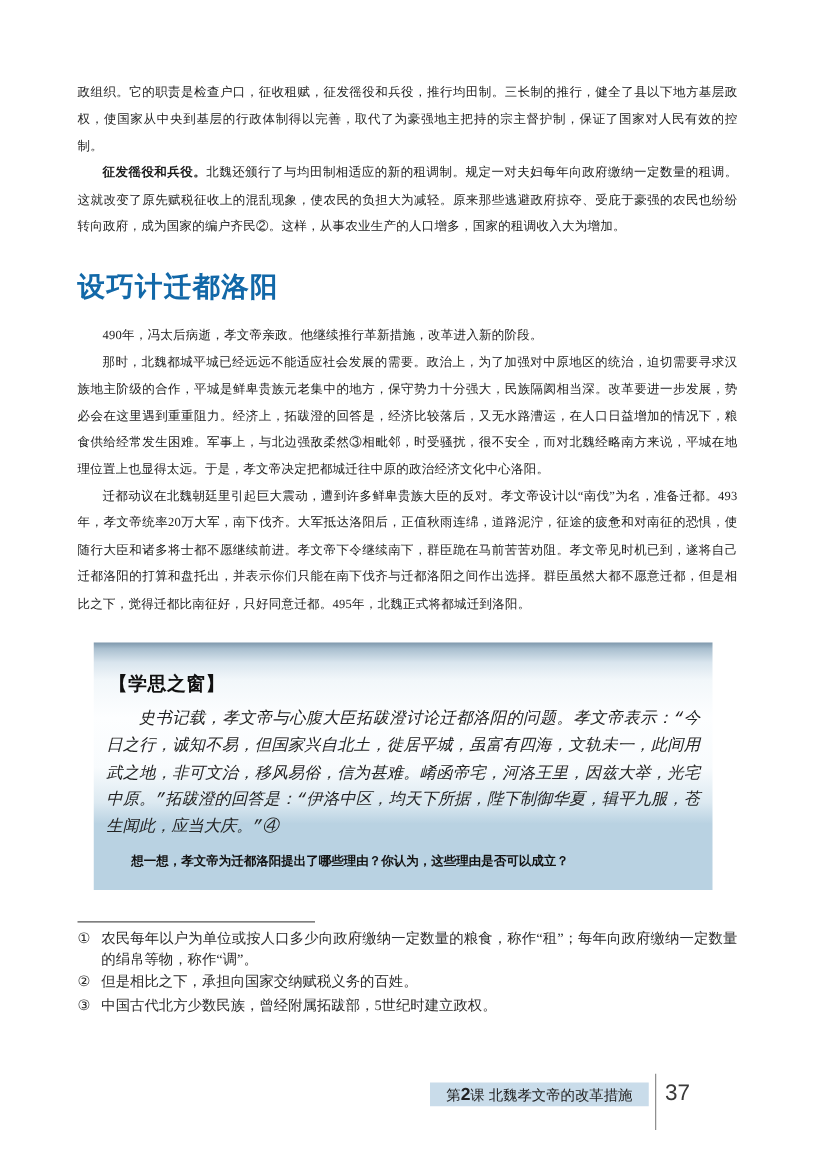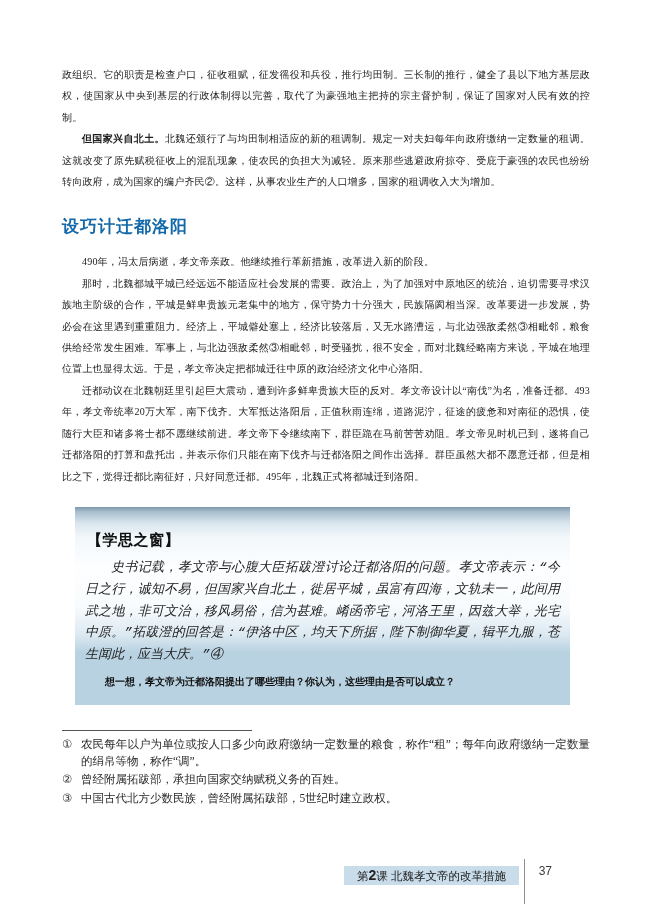--- a/index.html
+++ b/index.html
@@ -23,21 +23,21 @@
     line-height:21.4px;
     text-align:justify;
     letter-spacing:0.2px;
     color:#1c1c1c;
   }
   p.indent{text-indent:2em;}
   .lead{font-weight:bold;}
   h2.section-heading{
     margin:23px 0 13px 0;
     font-family:"Liberation Sans","DejaVu Sans",sans-serif;
-    font-size:17px;
+    font-size:22px;
     font-weight:bold;
     color:#1268a8;
     letter-spacing:1px;
   }
   .study-box{
     box-sizing:border-box;
     margin:20px 0 0 13px;
     width:495px;
     padding:24px 10px 14px 10px;
     background:linear-gradient(180deg,
@@ -103,58 +103,58 @@
   .footer-divider{
     position:absolute;
     top:859px;right:77px;
     width:1px;height:45px;
     background:#8f8f8f;
   }
   .footer-page-number{
     position:absolute;
     top:864px;right:50px;
     font-family:"Liberation Sans","DejaVu Sans",sans-serif;
-    font-size:12px;
+    font-size:18px;
     color:#3a3a3a;
   }
 </style>
 </head>
 <body>
 
 <div class="page">
   <div class="content">
 
     <p class="body-text">政组织。它的职责是检查户口，征收租赋，征发徭役和兵役，推行均田制。三长制的推行，健全了县以下地方基层政权，使国家从中央到基层的行政体制得以完善，取代了为豪强地主把持的宗主督护制，保证了国家对人民有效的控制。</p>
 
-    <p class="body-text indent"><span class="lead">但国家兴自北土。</span><span>北魏还颁行了与均田制相适应的新的租调制。规定一对夫妇每年向政府缴纳一定数量的租调。这就改变了原先赋税征收上的混乱现象，使农民的负担大为减轻。原来那些逃避政府掠夺、受庇于豪强的农民也纷纷转向政府，成为国家的编户齐民②。这样，从事农业生产的人口增多，国家的租调收入大为增加。</span></p>
+    <p class="body-text indent"><span class="lead">征发徭役和兵役。</span><span>北魏还颁行了与均田制相适应的新的租调制。规定一对夫妇每年向政府缴纳一定数量的租调。这就改变了原先赋税征收上的混乱现象，使农民的负担大为减轻。原来那些逃避政府掠夺、受庇于豪强的农民也纷纷转向政府，成为国家的编户齐民②。这样，从事农业生产的人口增多，国家的租调收入大为增加。</span></p>
 
     <h2 class="section-heading">设巧计迁都洛阳</h2>
 
     <p class="body-text indent">490年，冯太后病逝，孝文帝亲政。他继续推行革新措施，改革进入新的阶段。</p>
 
-    <p class="body-text indent">那时，北魏都城平城已经远远不能适应社会发展的需要。政治上，为了加强对中原地区的统治，迫切需要寻求汉族地主阶级的合作，平城是鲜卑贵族元老集中的地方，保守势力十分强大，民族隔阂相当深。改革要进一步发展，势必会在这里遇到重重阻力。经济上，平城僻处塞上，经济比较落后，又无水路漕运，与北边强敌柔然③相毗邻，粮食供给经常发生困难。军事上，与北边强敌柔然③相毗邻，时受骚扰，很不安全，而对北魏经略南方来说，平城在地理位置上也显得太远。于是，孝文帝决定把都城迁往中原的政治经济文化中心洛阳。</p>
+    <p class="body-text indent">那时，北魏都城平城已经远远不能适应社会发展的需要。政治上，为了加强对中原地区的统治，迫切需要寻求汉族地主阶级的合作，平城是鲜卑贵族元老集中的地方，保守势力十分强大，民族隔阂相当深。改革要进一步发展，势必会在这里遇到重重阻力。经济上，拓跋澄的回答是，经济比较落后，又无水路漕运，在人口日益增加的情况下，粮食供给经常发生困难。军事上，与北边强敌柔然③相毗邻，时受骚扰，很不安全，而对北魏经略南方来说，平城在地理位置上也显得太远。于是，孝文帝决定把都城迁往中原的政治经济文化中心洛阳。</p>
 
     <p class="body-text indent">迁都动议在北魏朝廷里引起巨大震动，遭到许多鲜卑贵族大臣的反对。孝文帝设计以“南伐”为名，准备迁都。493年，孝文帝统率20万大军，南下伐齐。大军抵达洛阳后，正值秋雨连绵，道路泥泞，征途的疲惫和对南征的恐惧，使随行大臣和诸多将士都不愿继续前进。孝文帝下令继续南下，群臣跪在马前苦苦劝阻。孝文帝见时机已到，遂将自己迁都洛阳的打算和盘托出，并表示你们只能在南下伐齐与迁都洛阳之间作出选择。群臣虽然大都不愿意迁都，但是相比之下，觉得迁都比南征好，只好同意迁都。495年，北魏正式将都城迁到洛阳。</p>
 
     <div class="study-box">
       <div class="box-title">【学思之窗】</div>
       <p class="box-body">史书记载，孝文帝与心腹大臣拓跋澄讨论迁都洛阳的问题。孝文帝表示：“今日之行，诚知不易，但国家兴自北土，徙居平城，虽富有四海，文轨未一，此间用武之地，非可文治，移风易俗，信为甚难。崤函帝宅，河洛王里，因兹大举，光宅中原。”拓跋澄的回答是：“伊洛中区，均天下所据，陛下制御华夏，辑平九服，苍生闻此，应当大庆。”④</p>
       <p class="box-question">想一想，孝文帝为迁都洛阳提出了哪些理由？你认为，这些理由是否可以成立？</p>
     </div>
 
     <div class="footnote-rule"></div>
 
     <div class="footnotes">
       <div class="footnote">
         <span class="fn-marker">①</span>
         <span class="fn-text">农民每年以户为单位或按人口多少向政府缴纳一定数量的粮食，称作“租”；每年向政府缴纳一定数量的绢帛等物，称作“调”。</span>
       </div>
       <div class="footnote">
         <span class="fn-marker">②</span>
-        <span class="fn-text">曾经附属拓跋部，承担向国家交纳赋税义务的百姓。</span>
+        <span class="fn-text">但是相比之下，承担向国家交纳赋税义务的百姓。</span>
       </div>
       <div class="footnote">
         <span class="fn-marker">③</span>
         <span class="fn-text">中国古代北方少数民族，曾经附属拓跋部，5世纪时建立政权。</span>
       </div>
 
     </div>
   </div>
 
   <div class="footer">

